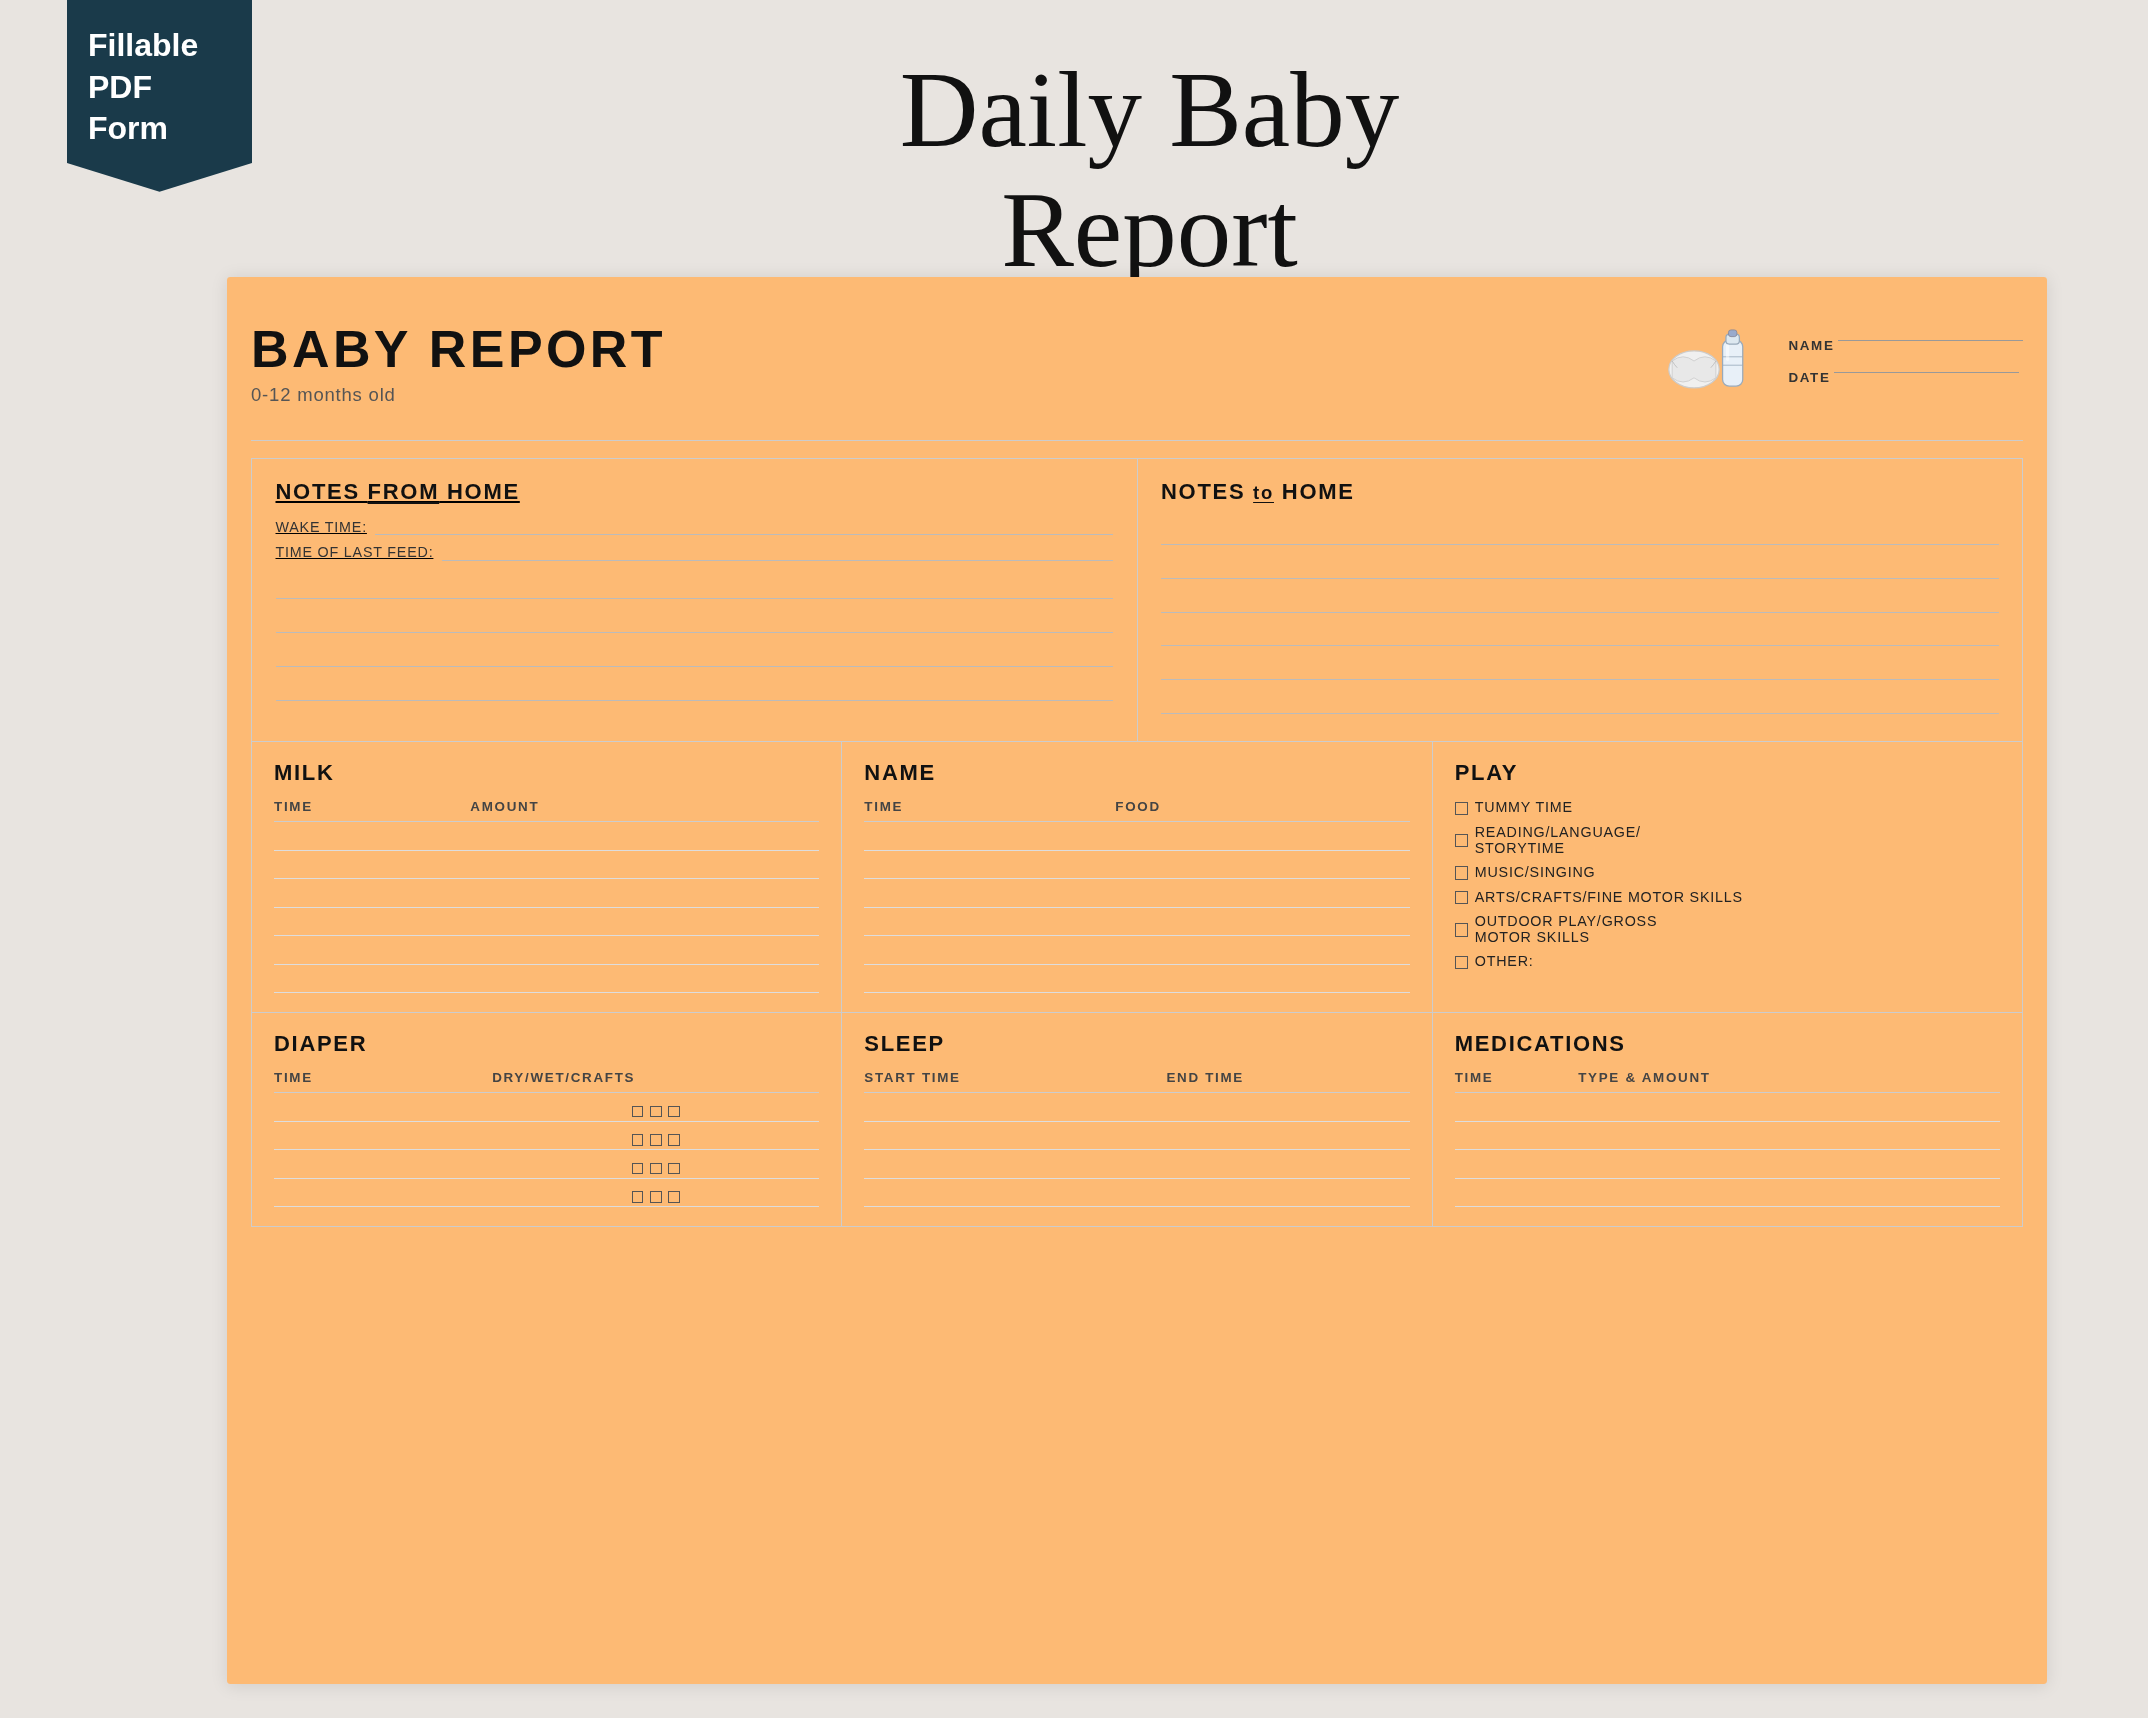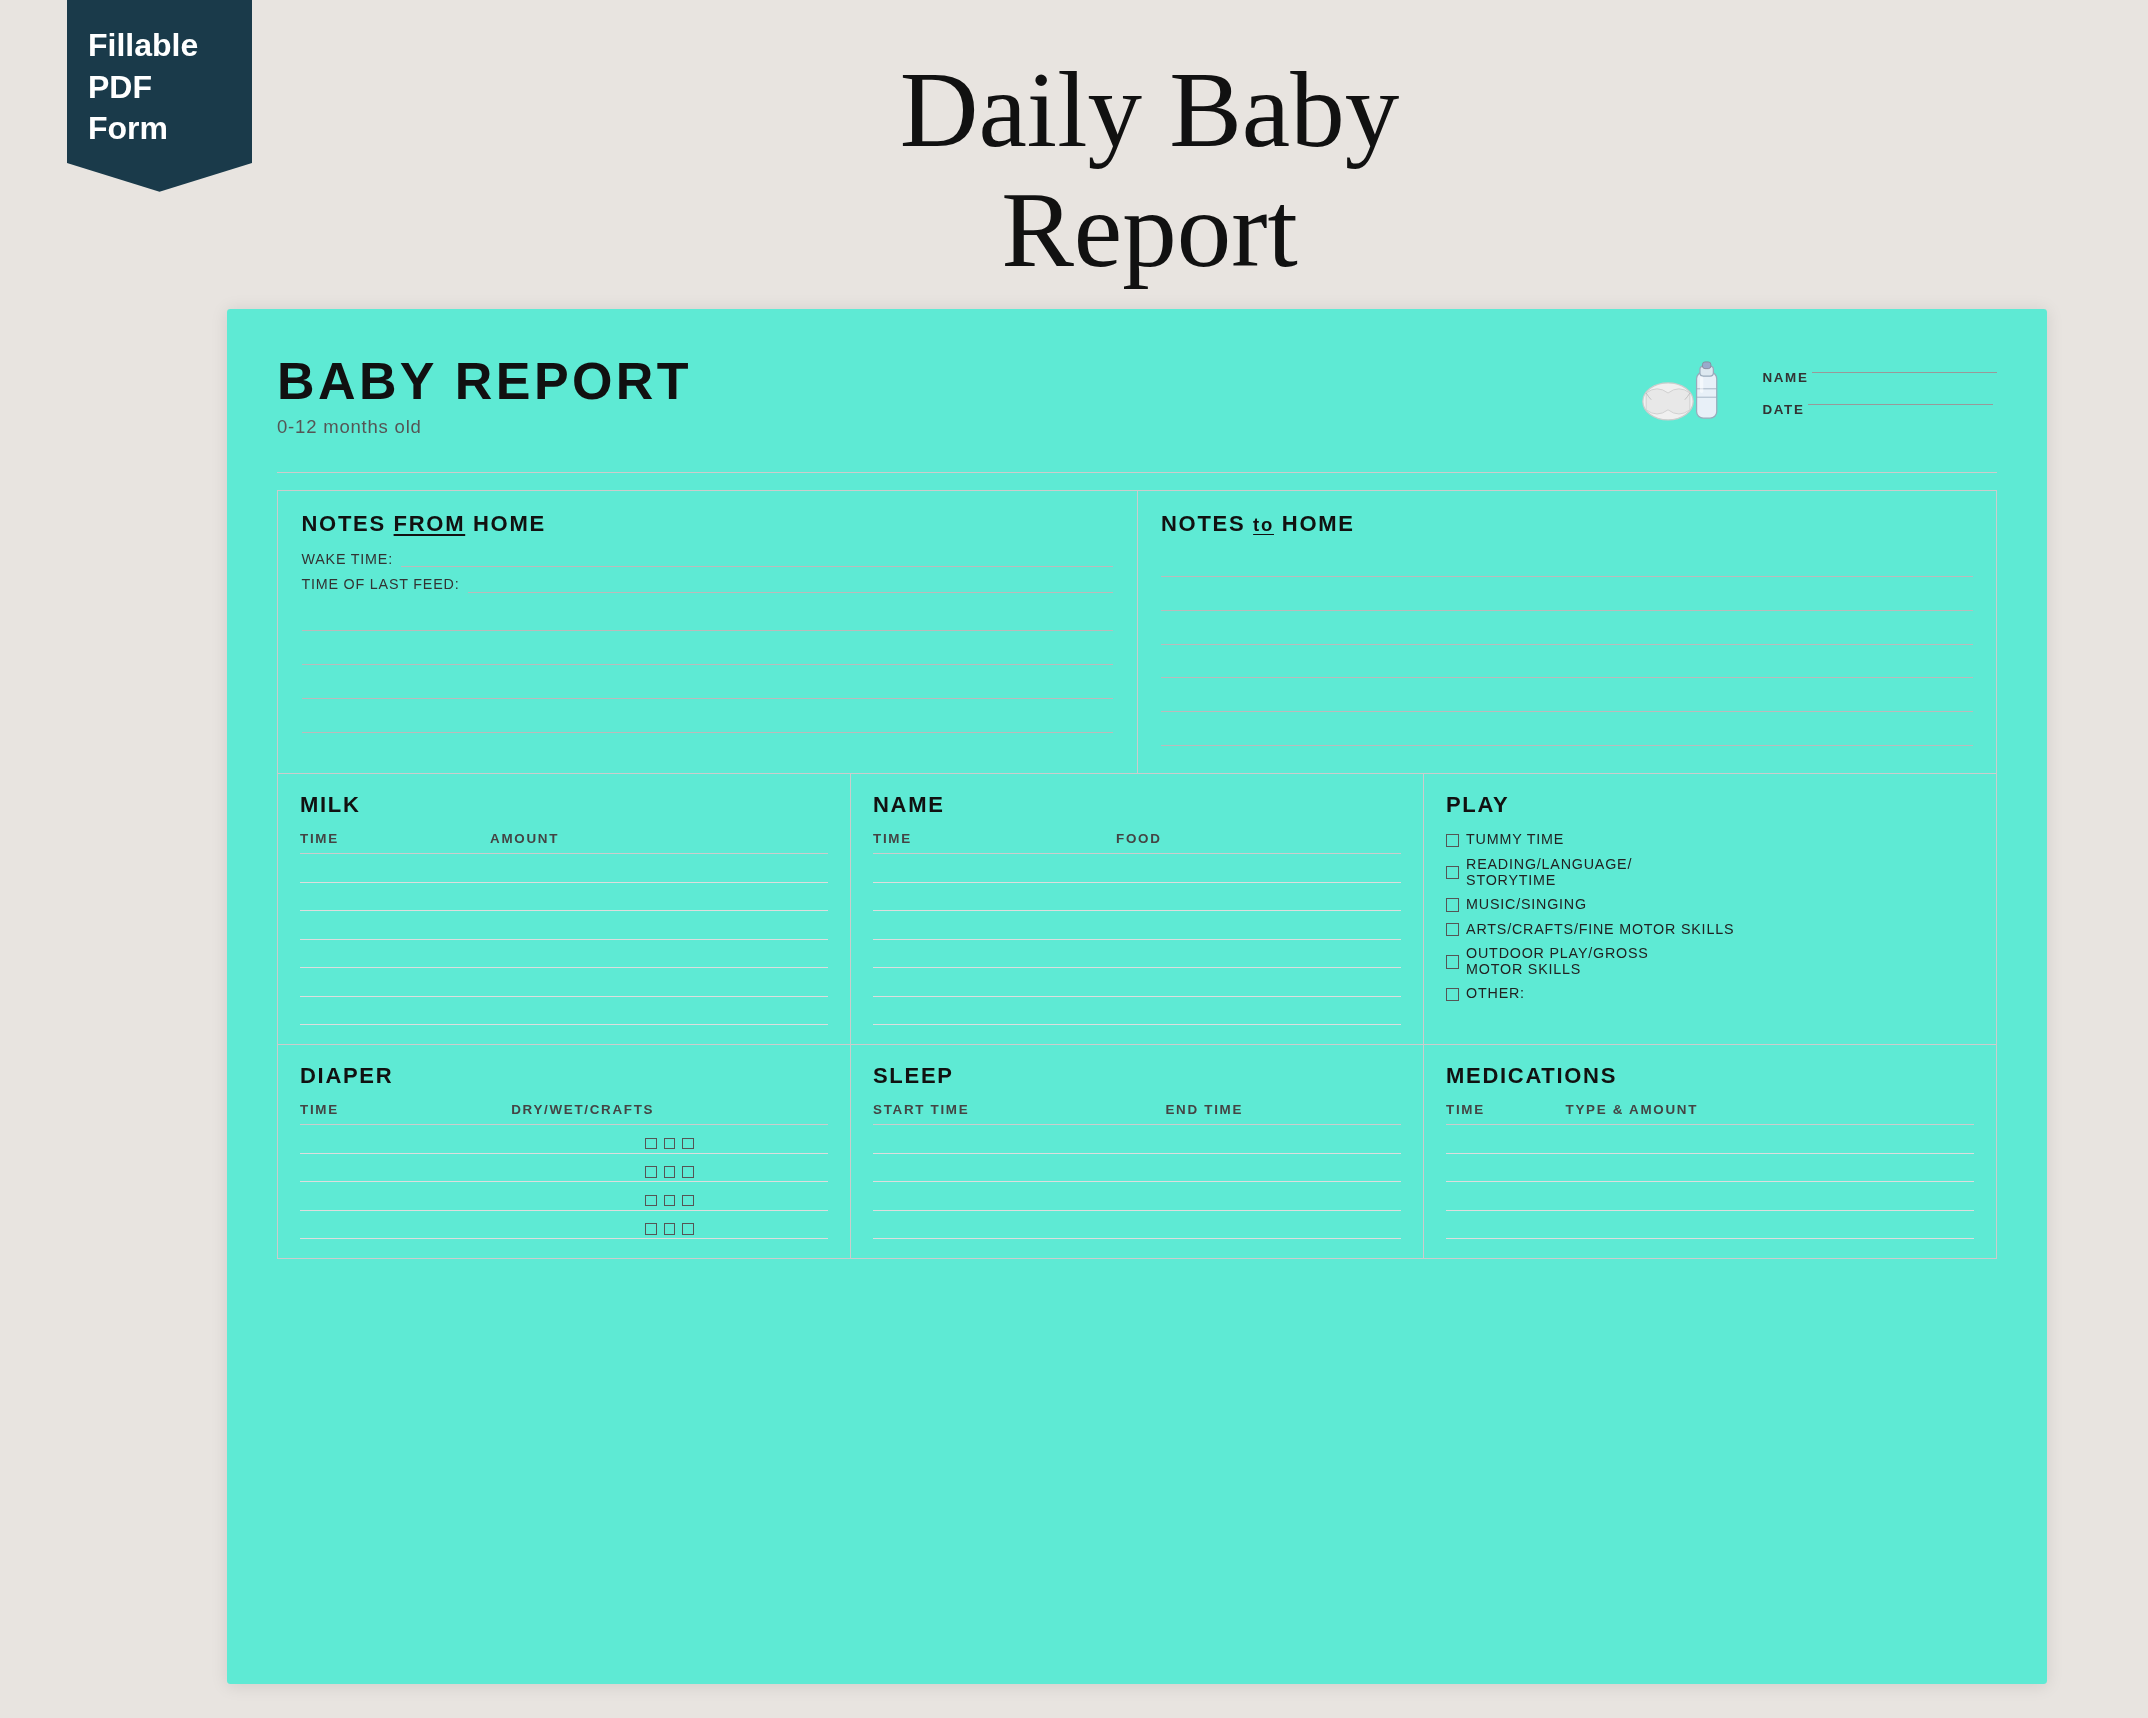--- a/index.html
+++ b/index.html
@@ -50,25 +50,24 @@
       line-height: 1.1;
     }
 
     
     .sheet {
       position: absolute;
       top: 277px;
       left: 227px;
       right: 101px;
       bottom: 34px;
-      background: #5eead4;
+      background: #fdba74;
       border-radius: 3.4px;
-      padding: 42px 50px;
+      padding: 42px 24px;
       box-shadow: 0 1.7px 17px rgba(0,0,0,0.1);
-      margin-top: 32px;
     }
 
     
     .sheet-header {
       display: flex;
       align-items: flex-start;
       justify-content: space-between;
       margin-bottom: 34px;
     }
 
@@ -141,20 +140,21 @@
       margin-bottom: 0;
     }
 
     .notes-col {
       flex: 1;
       padding: 20px 23.5px;
     }
 
     .notes-col:first-child {
       border-right: 1.3px solid #ccc;
+      text-decoration: underline;
     }
 
     .section-title {
       font-size: 22px;
       font-weight: 700;
       letter-spacing: 1.7px;
       color: #111;
       margin-bottom: 13.4px;
       font-family: Arial, sans-serif;
     }

